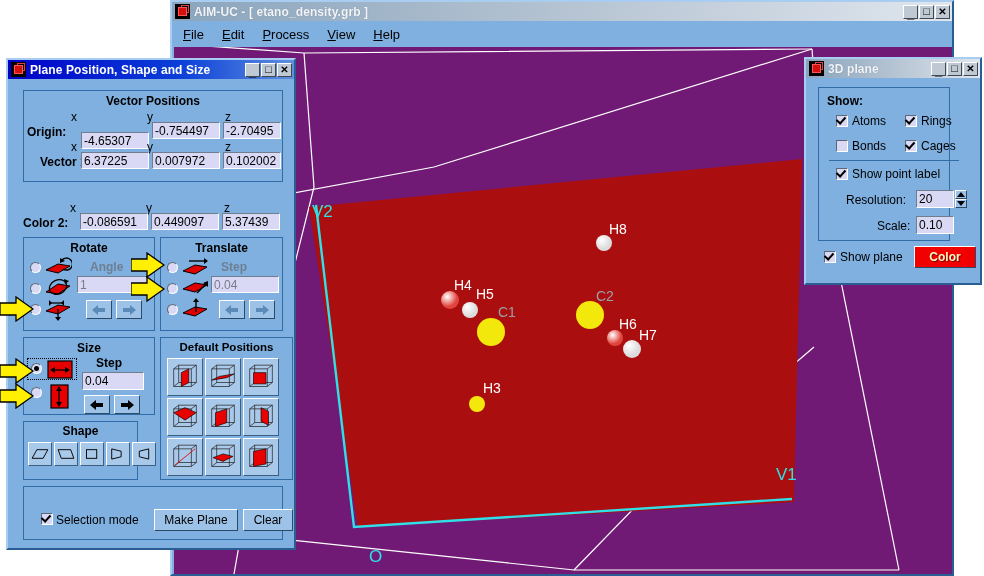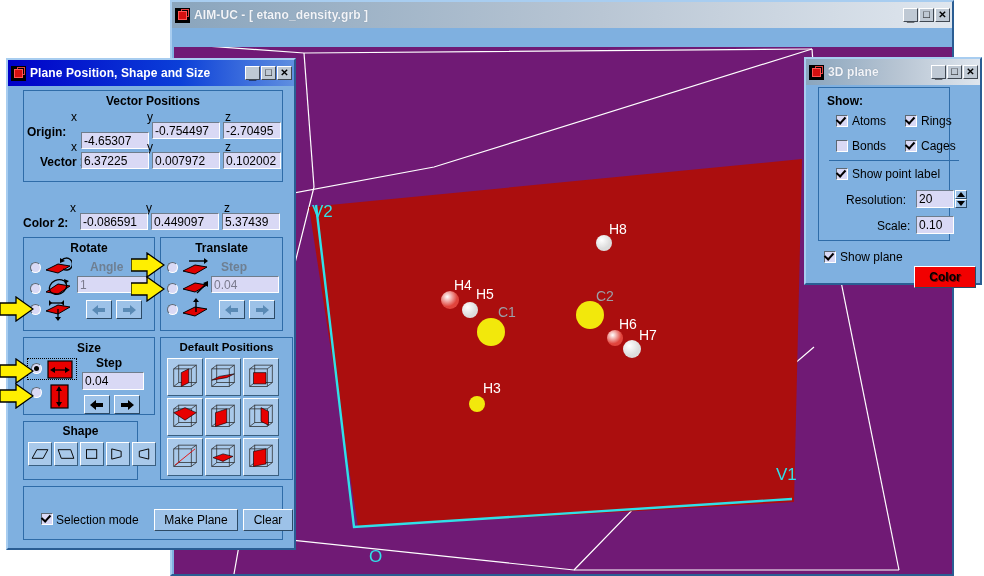--- a/index.html
+++ b/index.html
@@ -2,21 +2,21 @@
 <html><head>
 <meta charset="utf-8">
 <style>
   html,body{margin:0;padding:0;background:#ffffff;}
   body{width:984px;height:576px;position:relative;overflow:hidden;
        font-family:"Liberation Sans",sans-serif;font-size:12px;}
 
   
   .win{position:absolute;background:#7fb0e0;border:2px solid;
        border-color:#a8cdf0 #2a5d93 #2a5d93 #a8cdf0;box-sizing:border-box;}
-  .tbar{height:26px;display:flex;align-items:center;padding:0 2px 0 3px;box-sizing:border-box;}
+  .tbar{height:19px;display:flex;align-items:center;padding:0 2px 0 3px;box-sizing:border-box;}
   .tbar.active{background:linear-gradient(90deg,#0000c8 0%,#0b3fd8 60%,#5f8fe0 100%);}
   .tbar.inactive{background:linear-gradient(90deg,#8aa5bd 0%,#b9c6d4 55%,#dfe6ee 100%);}
   .tbar .tt{color:#ffffff;font-weight:bold;font-size:12px;margin-left:4px;
             white-space:nowrap;letter-spacing:.1px;}
   .tbar.inactive .tt{color:#f2f4f8;text-shadow:0 0 1px #6f8398;}
   .tbar .sp{flex:1;}
   .cubeicon{width:15px;height:15px;flex:0 0 15px;background:#000;position:relative;
             border:1px solid #000;box-sizing:border-box;}
   .cubeicon:after{content:"";position:absolute;left:2px;top:2px;width:9px;height:9px;
             background:#d51010;border:1px solid #ff5555;box-sizing:border-box;}
@@ -94,20 +94,27 @@
         <i>_</i>
       </span>
     <span class="tbtn max">
         <i>□</i>
       </span>
     <span class="tbtn cls">
         <i>✕</i>
       </span>
   </div>
 
+  <div id="menubar">
+    <span class="mi"><u>F</u>ile</span>
+    <span class="mi"><u>E</u>dit</span>
+    <span class="mi"><u>P</u>rocess</span>
+    <span class="mi"><u>V</u>iew</span>
+    <span class="mi"><u>H</u>elp</span>
+  </div>
 
   <div id="viewport">
     <svg width="778" height="527" viewBox="0 0 778 527">
 
       <g stroke="#ffffff" stroke-width="1.2" fill="none">
         <polyline points="-10,-4 130,6 638,2"></polyline>
         <line x1="130" y1="6" x2="140" y2="140"></line>
         <polyline points="-10,170 260,120 638,2"></polyline>
         <line x1="638" y1="2" x2="648" y2="140"></line>
         <polyline points="60,527 100,300 140,140"></polyline>
@@ -512,15 +519,15 @@
           </svg>
         </div>
     </div>
     <span class="lbl" style="left:58px;top:131px;">Scale:</span>
     <div class="tf" style="left:97px;top:128px;width:38px;height:18px;">0.10</div>
   </div>
 
   <span class="cb on" style="left:18px;top:192px;"></span>
   <span class="lbl" style="left:34px;top:191px;">Show plane</span>
   <div class="btn" style="left:108px;top:187px;width:62px;height:22px;background:#f20000;
-       border-color:#ffffff #2c4a66 #2c4a66 #ffffff;color:#000000;font-weight:bold;
-       text-shadow:1px 1px 0 #7a0000;margin-top:20px;">Color</div>
+       border-color:#ffffff #2c4a66 #2c4a66 #ffffff;color:#fef9c3;font-weight:bold;
+       text-shadow:1px 1px 0 #7a0000;">Color</div>
 </div>
 
 </body></html>

